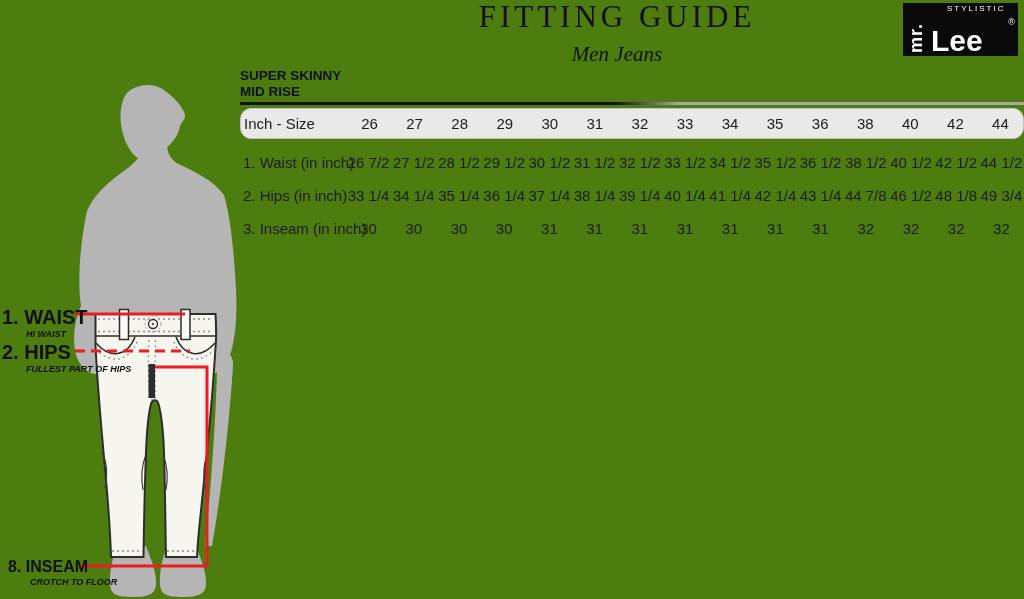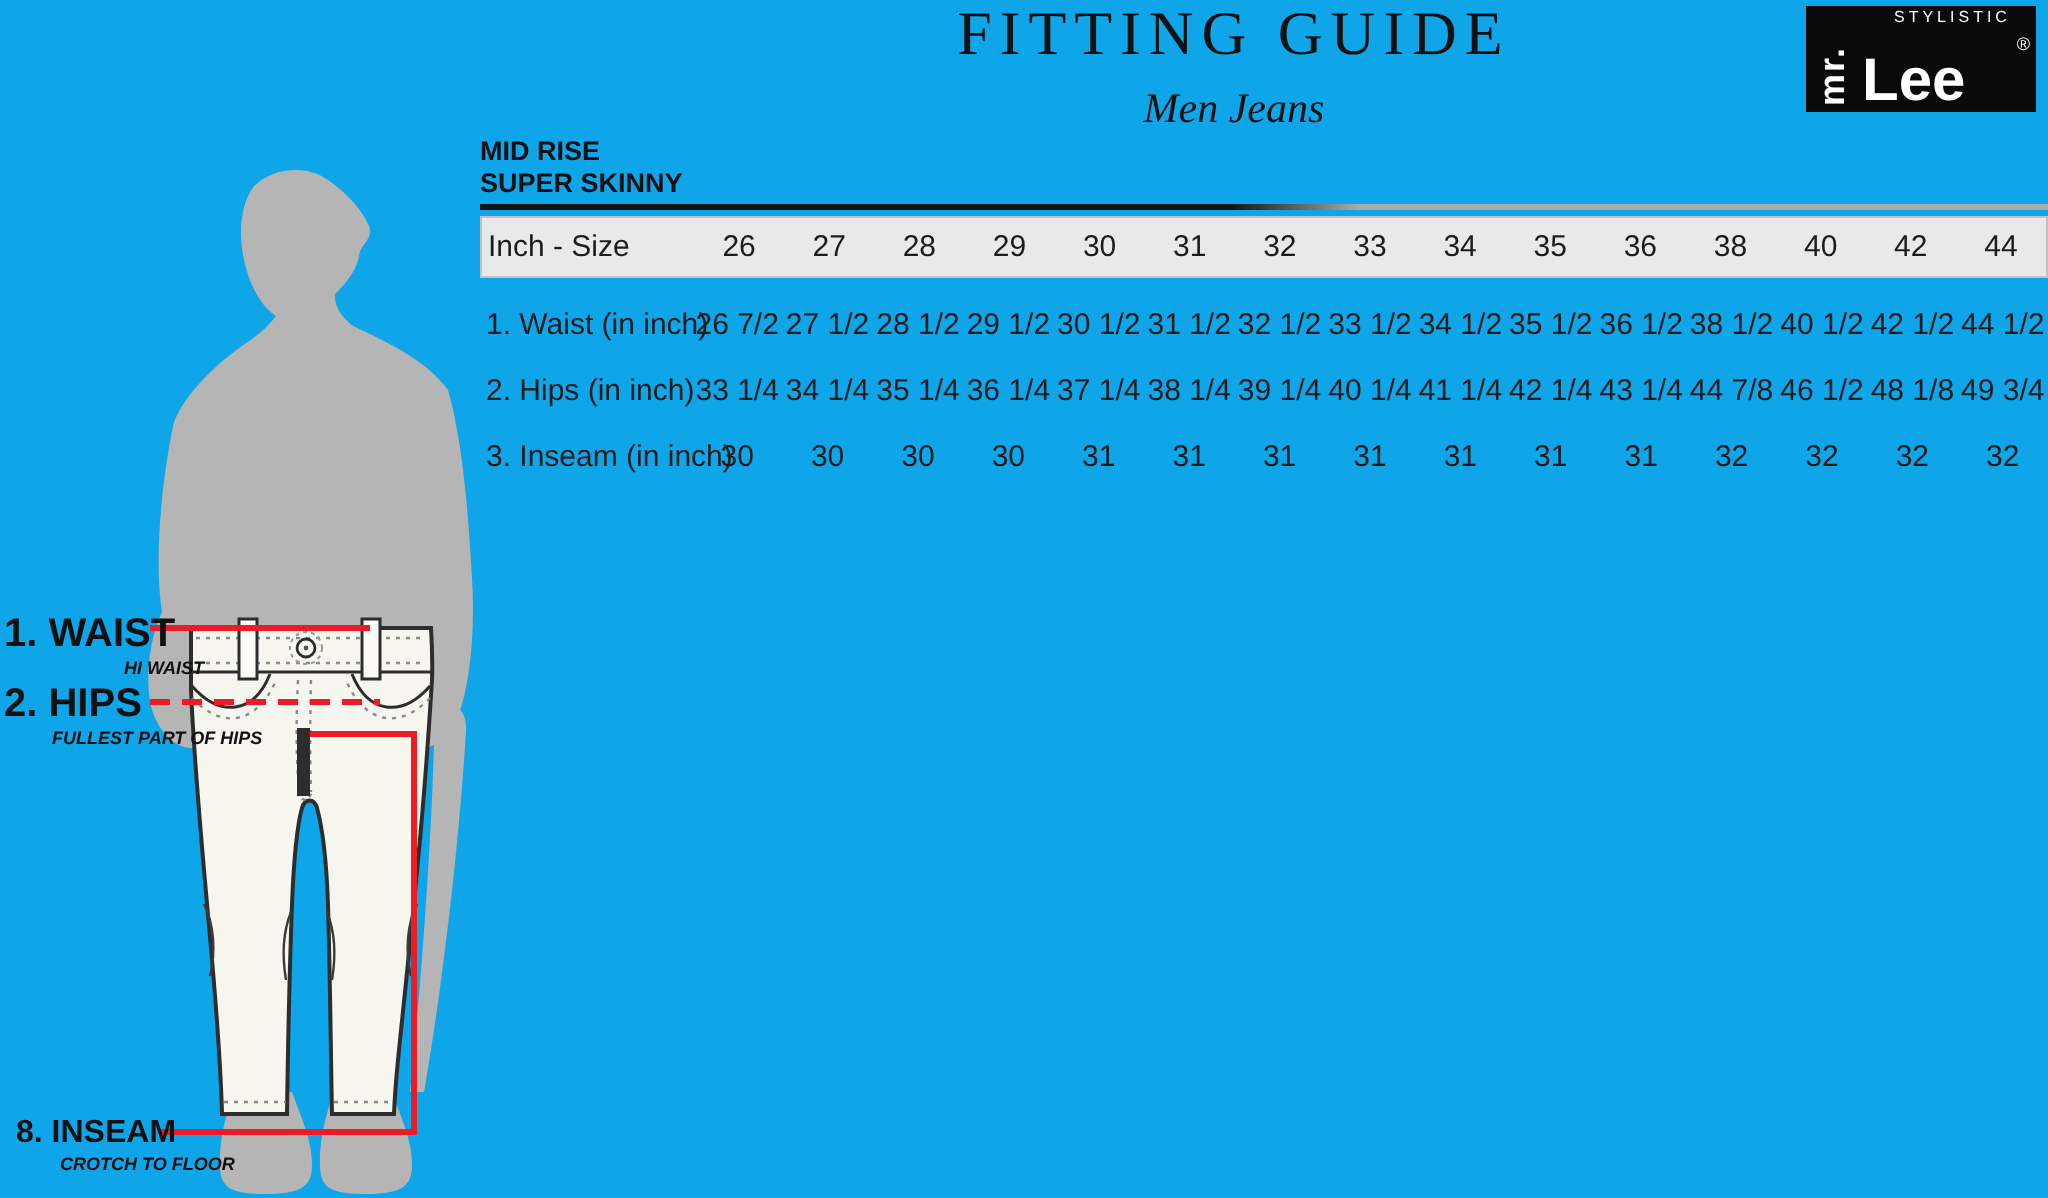--- a/index.html
+++ b/index.html
@@ -1,18 +1,18 @@
 <!DOCTYPE html>
 <html><head>
 <meta charset="utf-8">
 <style>
   * { box-sizing: border-box; }
   body { margin: 0; background: #fff; }
   .page {
-    position: relative; width: 1024px; height: 599px; background: #0ea5e9;
+    position: relative; width: 1024px; height: 599px; background: #4d7c0f;
     font-family: "Liberation Sans", sans-serif; overflow: hidden; color: #1c1c1c;
   }
   
   .title-block { position: absolute; left: 210px; top: 0; width: 814px; text-align: center; }
   .title {
     margin: 0; padding-top: 1px; font-family: "Liberation Serif", serif;
     font-weight: normal; font-size: 31px; letter-spacing: 4px; color: #111; line-height: 1.05;
   }
   .subtitle {
     margin-top: 8px; font-family: "Liberation Serif", serif;
@@ -25,32 +25,32 @@
     font-size: 18px; font-weight: bold; letter-spacing: 1px; line-height: 1;
   }
   .logo-tagline { position: absolute; top: 1px; left: 44px; font-size: 8px; letter-spacing: 2px; }
   .logo-name { position: absolute; left: 28px; bottom: 1px; font-size: 30px; font-weight: bold; line-height: 0.95; letter-spacing: 0; }
   .logo-reg { position: absolute; top: 14px; right: 3px; font-size: 9px; }
   
   .size-table { position: absolute; left: 240px; top: 68px; width: 784px; }
   .style-name { font-size: 13.5px; font-weight: bold; line-height: 16px; color: #111; }
   .divider { height: 3px; margin-top: 2px;
     background: linear-gradient(to right, #141414 0%, #141414 48%, #a9a9a9 56%, #a9a9a9 100%); }
-  .grid-row { display: grid; grid-template-columns: 106px repeat(15, 1fr); align-items: center; }
+  .grid-row { display: grid; grid-template-columns: 106px repeat(15, 1fr); align-items: center; border-radius: 11px; }
   .header-row { background: #e9e9e9; border: 1px solid #c2c2c2; height: 31px; margin-top: 3px; }
   .cell { text-align: center; font-size: 15px; color: #1c1c1c; white-space: nowrap; }
   .label-cell { text-align: left; padding-left: 3px; }
   #table-rows { margin-top: 7px; }
   .data-row { height: 33px; }
   
   .measure { position: absolute; font-weight: bold; color: #111; }
   .measure .main { font-size: 20px; line-height: 1; white-space: nowrap; }
   .measure .sub { font-size: 9px; font-style: italic; line-height: 1; margin-top: 3px; white-space: nowrap; }
   #m1 { left: 2px; top: 307px; }
-  #m1 .sub { margin-left: 60px; }
+  #m1 .sub { margin-left: 24px; }
   #m2 { left: 2px; top: 342px; }
   #m2 .sub { margin-left: 24px; }
   #m3 { left: 8px; top: 559px; }
   #m3 .main { font-size: 16px; }
   #m3 .sub { margin-left: 22px; }
   
   .figure { position: absolute; left: 0; top: 0; }
 </style>
 </head>
 <body>
@@ -63,22 +63,22 @@
   </div>
 
   <div class="logo">
     <span class="logo-mr">mr.</span>
     <span class="logo-tagline">STYLISTIC</span>
     <span class="logo-name">Lee</span>
     <span class="logo-reg">®</span>
   </div>
 
   <div class="size-table">
+    <div class="style-name">SUPER SKINNY</div>
     <div class="style-name">MID RISE</div>
-    <div class="style-name">SUPER SKINNY</div>
     <div class="divider"></div>
     <div class="grid-row header-row" id="header-row">
       <div class="cell label-cell">Inch - Size</div>
     <div class="cell">26</div>
         <div class="cell">27</div>
         <div class="cell">28</div>
         <div class="cell">29</div>
         <div class="cell">30</div>
         <div class="cell">31</div>
         <div class="cell">32</div>

